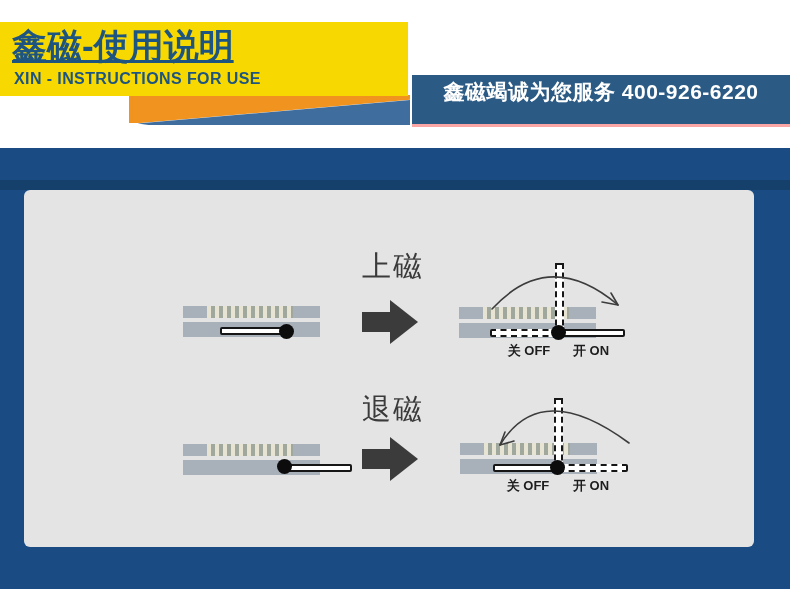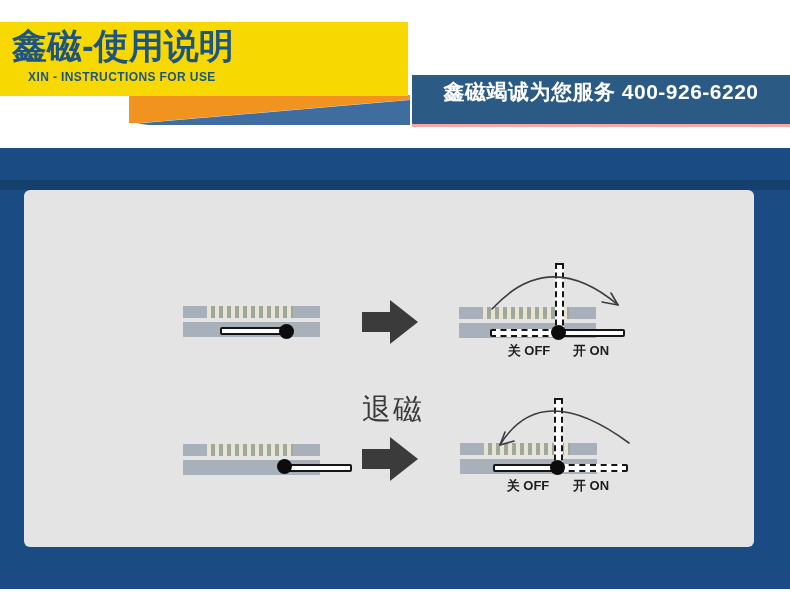--- a/index.html
+++ b/index.html
@@ -1,22 +1,22 @@
 <!DOCTYPE html>
 <html><head>
 <meta charset="utf-8">
 <style>
   html,body{margin:0;padding:0;background:#fff;}
   .page{position:relative;width:790px;height:615px;background:#ffffff;overflow:hidden;
         font-family:"Liberation Sans","DejaVu Sans",sans-serif;}
 
   
   .brand{position:absolute;left:0;top:22px;width:408px;height:74px;background:#f7d800;z-index:3;}
-  .brand-title{position:absolute;left:12px;top:1px;font-size:35px;font-weight:700;color:#1d5580;white-space:nowrap;}
-  .brand-sub{position:absolute;left:28px;top:48px;font-size:12px;font-weight:600;color:#1d5580;letter-spacing:.4px;white-space:nowrap;}
+  .brand-title{position:absolute;left:12px;top:1px;font-size:35px;font-weight:700;color:#1d5580;white-space:nowrap;text-decoration:underline;}
+  .brand-sub{position:absolute;left:14px;top:48px;font-size:16px;font-weight:600;color:#1d5580;letter-spacing:.4px;white-space:nowrap;}
 
   .ribbon-fold{position:absolute;left:379px;top:92px;width:16px;height:8px;background:#d4622a;z-index:1;}
   .ribbon-orange{position:absolute;left:129px;top:95px;width:281px;height:30px;background:#f0931f;z-index:2;
         clip-path:polygon(0 0,100% 0,100% 16%,4% 93%,0 93%);}
   .ribbon-blue{position:absolute;left:129px;top:95px;width:281px;height:30px;background:#3f6d9e;z-index:2;
         clip-path:polygon(3% 95%,100% 17%,100% 100%,7% 100%);}
 
   .service{position:absolute;left:412px;top:75px;width:378px;height:49px;background:#2b5a84;
         border-bottom:3px solid #fca5a5;text-align:center;z-index:3;}
   .service-cn{margin-top:3px;font-size:21px;font-weight:700;color:#ffffff;letter-spacing:.5px;white-space:nowrap;}
@@ -68,20 +68,21 @@
 
   <div class="service">
     <div class="service-cn">鑫磁竭诚为您服务 400-926-6220</div>
   </div>
 
   <div class="main">
     <div class="dark-strip"></div>
 
     <div class="panel">
 
+      <div class="row-title" style="left:289px;top:57px">上磁</div>
 
       <div class="chuck" style="left:159px;top:116px">
         <div class="bar-top">
           <div class="stripes"></div>
         </div>
         <div class="bar-bottom"></div>
         <div class="lever" style="left:37px;top:21px;width:70px"></div>
         <div class="knob" style="left:96px;top:18px"></div>
       </div>
 

